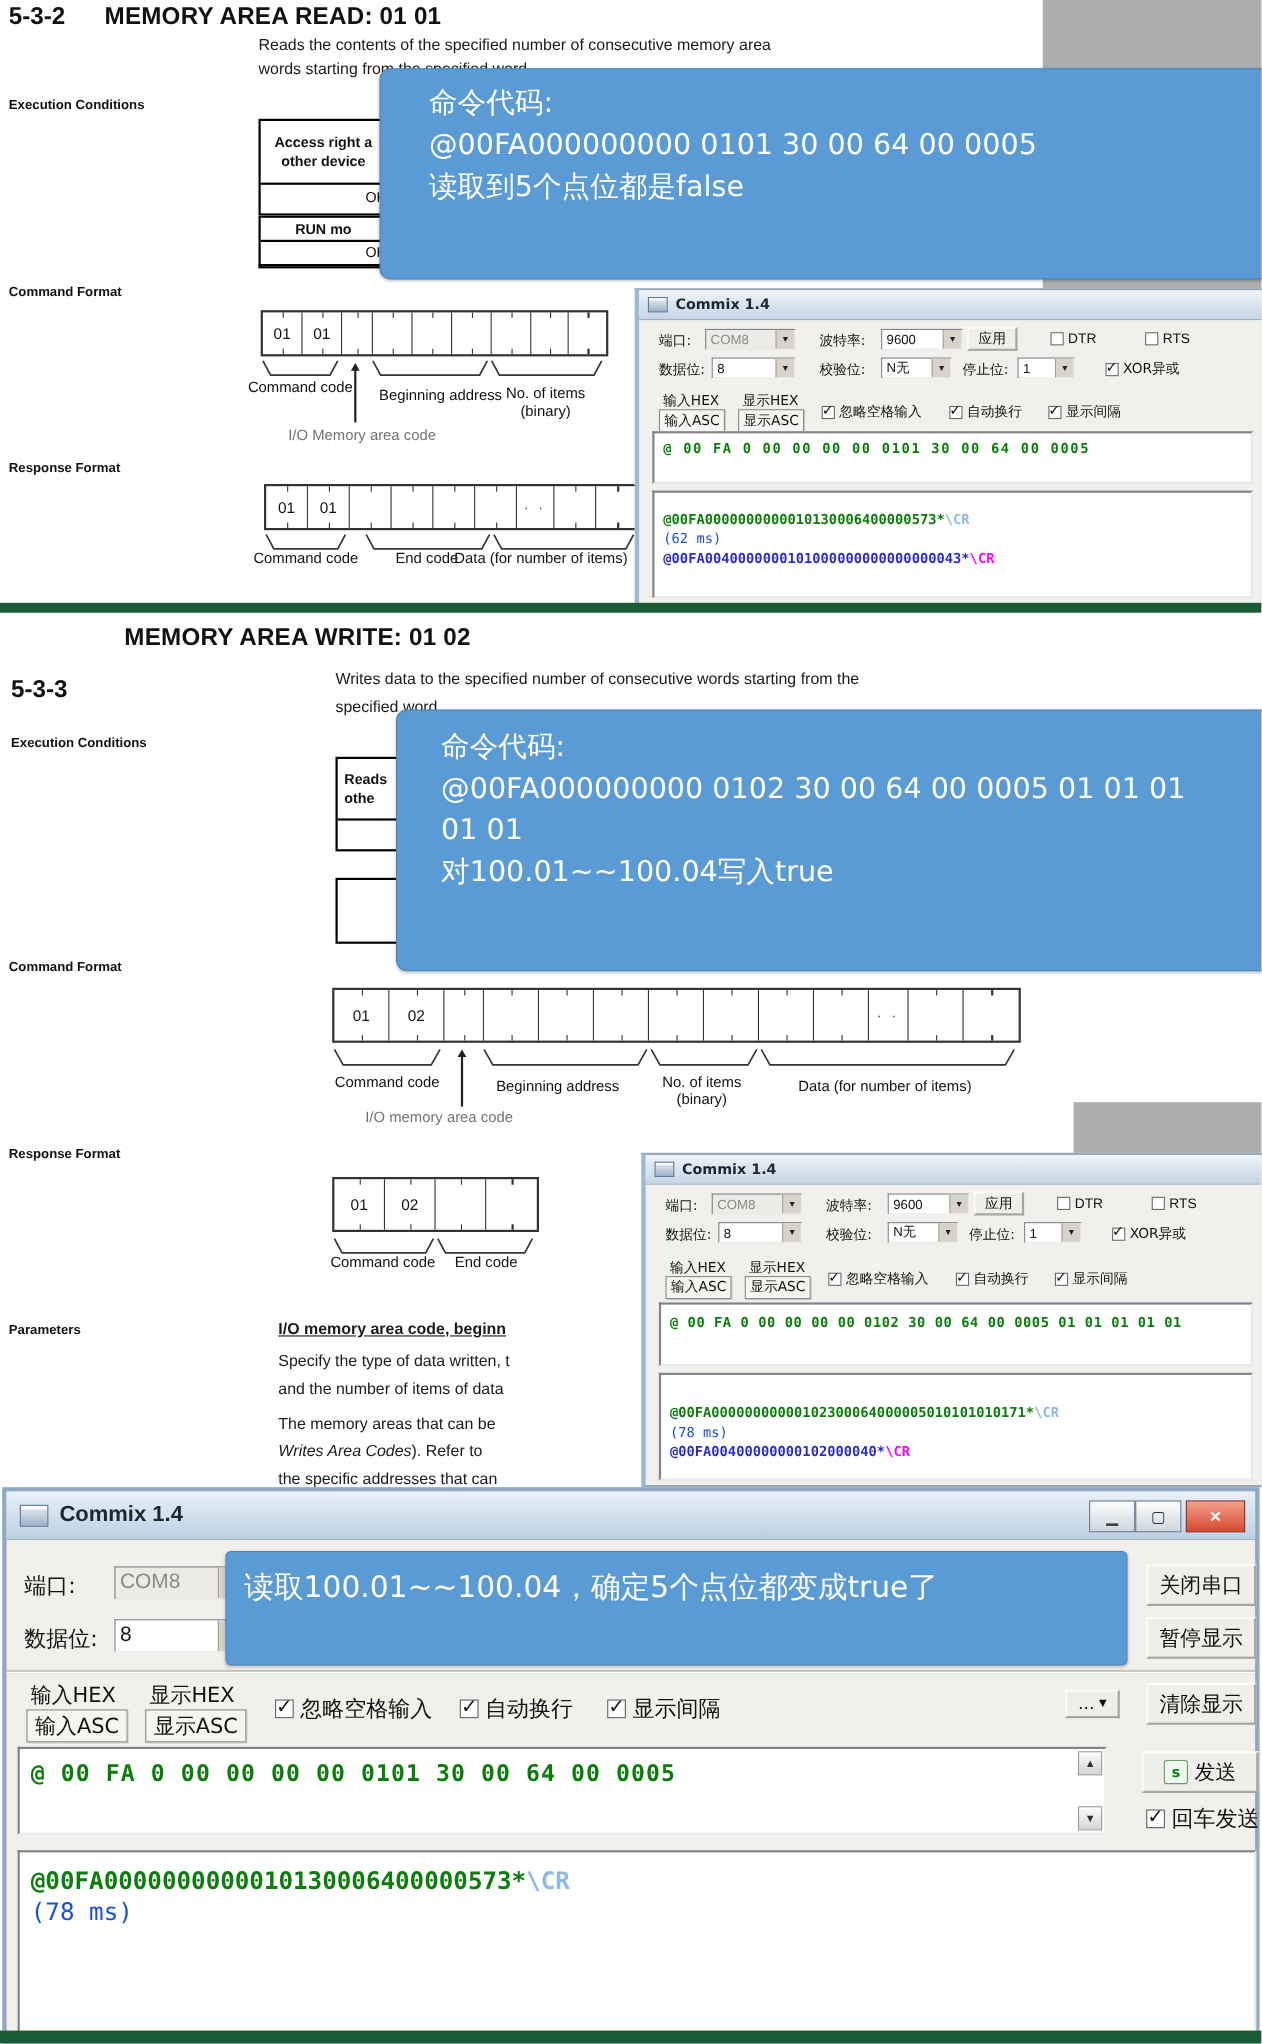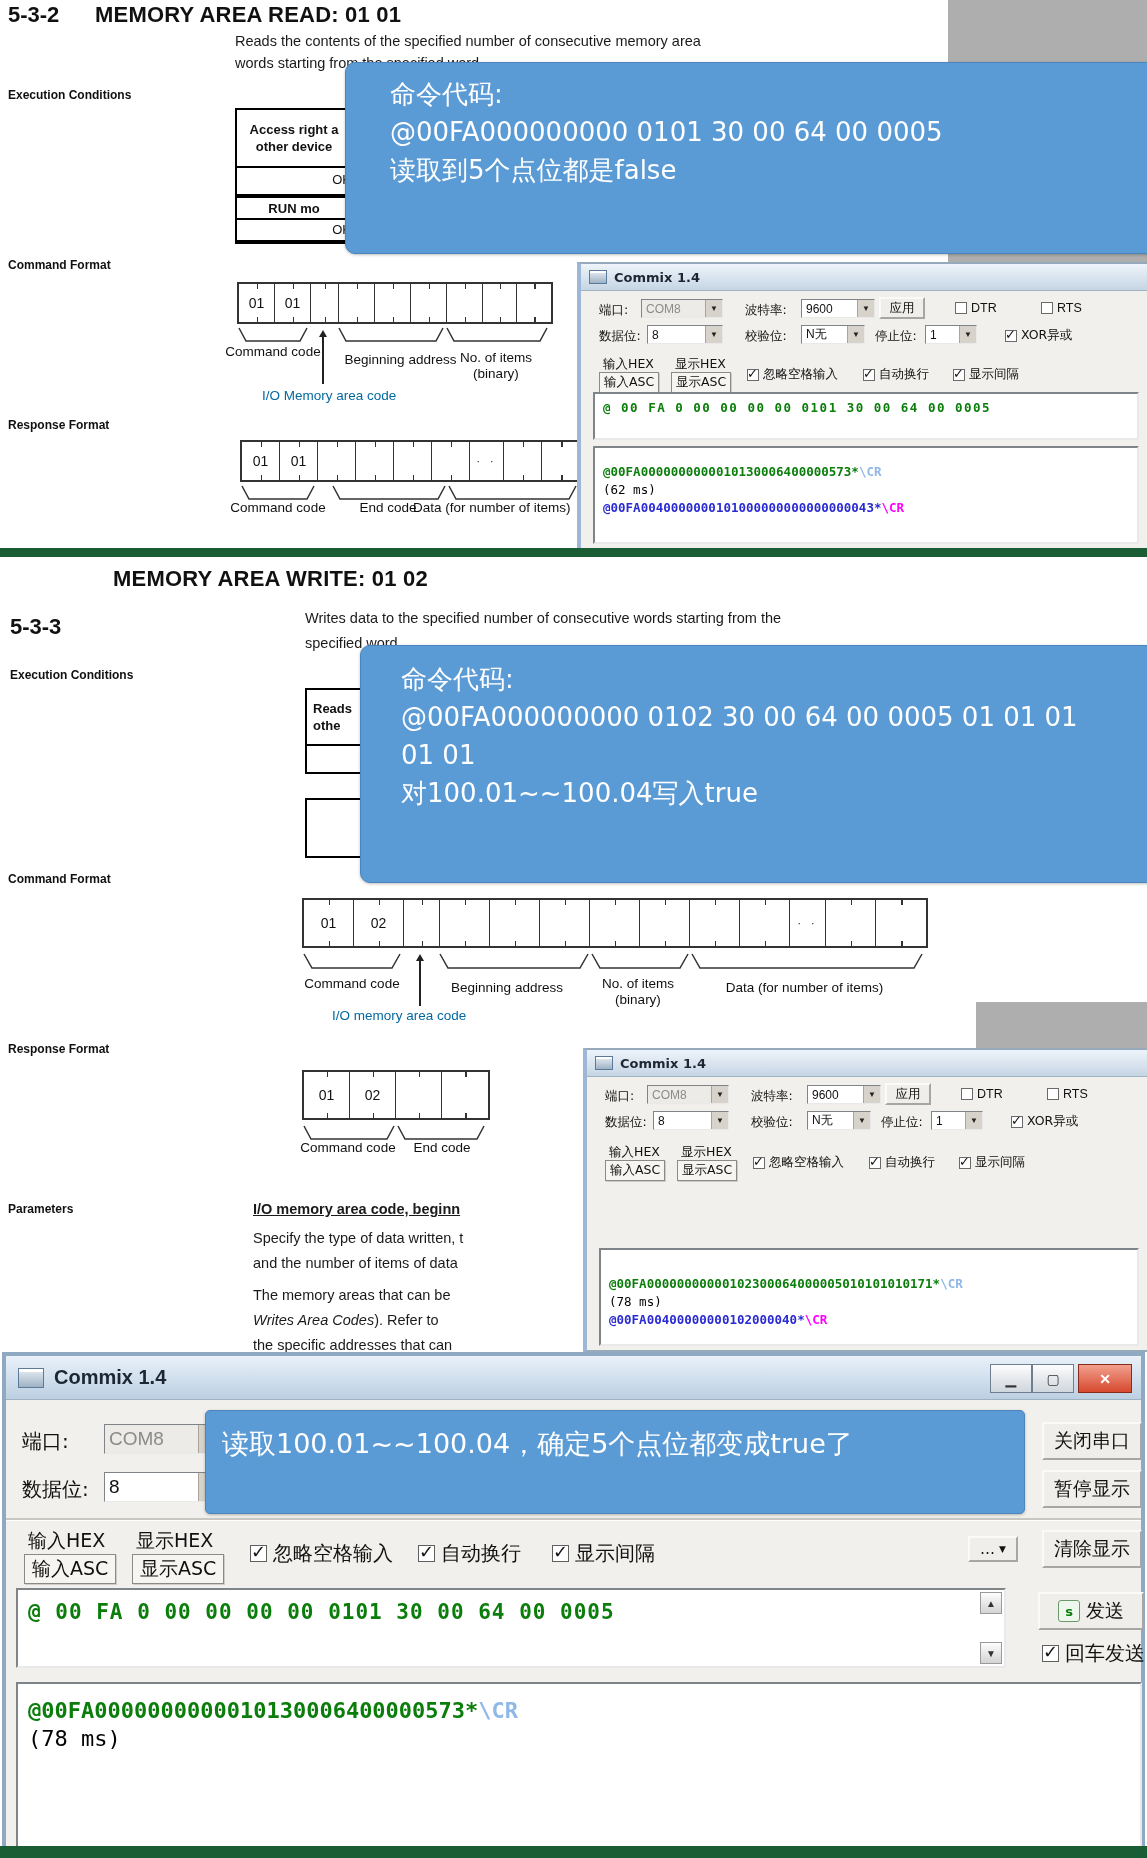--- a/index.html
+++ b/index.html
@@ -5,21 +5,21 @@
   html,body{margin:0;padding:0;background:#fff;}
   #root{position:relative;width:1147px;height:1858px;background:#fff;overflow:hidden;
         font-family:"Liberation Sans",sans-serif;color:#111;}
   .abs{position:absolute;}
   
   .h1num{font-size:22px;font-weight:bold;}
   .h1t{font-size:22px;font-weight:bold;letter-spacing:.2px;}
   .para{font-size:14.5px;line-height:22px;color:#1a1a1a;}
   .seclbl{font-size:12px;font-weight:bold;}
   .dl{font-size:13.5px;line-height:16px;text-align:center;color:#111;}
-  .dll{font-size:13.5px;color:#0369a1;}
+  .dll{font-size:13.5px;color:#737373;}
   .grey{background:#aeaeae;}
   .gbar{background:#1a5c34;}
   
   .dtab{border:2px solid #000;background:#fff;}
   .dtab .hd{font-weight:bold;font-size:13px;text-align:center;line-height:17px;
             border-bottom:2px solid #000;display:flex;flex-direction:column;justify-content:center;}
   .dtab .ok{font-size:13px;text-align:right;}
   .hline{background:#000;}
   
   .cells{display:flex;border:2px solid #333;background:#fff;box-sizing:border-box;}
@@ -61,21 +61,21 @@
       vertical-align:-2px;position:relative;box-sizing:border-box;}
   .ck.on::after{content:"✓";position:absolute;left:-1px;top:-4px;font-size:13px;font-weight:bold;color:#111;}
   .ckrow{font-size:12.5px;display:flex;align-items:center;gap:4px;white-space:nowrap;}
   .tabtop{font-size:12.5px;color:#111;}
   .tabbox{font-size:12.5px;border:1px solid #8a8a8a;background:#f6f5f1;padding:1px 4px;
           box-shadow:1px 1px 0 #cfcdc7;}
   .wbox{background:#fff;border:2px solid;border-color:#7f8489 #e9e9e9 #e9e9e9 #7f8489;box-sizing:border-box;}
   .mono{font-family:"DejaVu Sans Mono",monospace;font-weight:bold;}
   .sent{color:#0a7d0a;}
   .crs{color:#8fb8e8;}
-  .ms{color:#000000;font-weight:normal;}
+  .ms{color:#1d4ed8;font-weight:normal;}
   .recv{color:#2a2ad4;}
   .crr{color:#ff00ff;}
   .sline{font-size:12.5px;white-space:nowrap;}
   
   .bw{background:#f1f0ec;border:4px solid #8fa9c2;outline:1px solid #5c7differ;box-sizing:border-box;}
   .btbar{position:absolute;left:0;right:0;top:0;height:44px;
          background:linear-gradient(#e9f1f9,#bcd0e2);border-bottom:1px solid #9fb2c4;
          display:flex;align-items:center;padding-left:12px;gap:10px;box-sizing:border-box;}
   .bicon{width:24px;height:18px;background:linear-gradient(#e8eef4,#9fb2c5);border:1px solid #5a7a9a;
          box-shadow:inset 0 3px 0 #fff;}
@@ -394,20 +394,23 @@
       </span>
     <span class="abs ckrow cn" style="left:282px;top:104px;">
         <span class="ck on"></span>
         <span>自动换行</span>
       </span>
     <span class="abs ckrow cn" style="left:372px;top:104px;">
         <span class="ck on"></span>
         <span>显示间隔</span>
       </span>
 
+    <div class="abs wbox" style="left:12px;top:134px;right:8px;height:58px;">
+      <div class="mono sent sline" style="padding:8px 0 0 8px;letter-spacing:.5px;">@ 00 FA 0 00 00 00 00 0102 30 00 64 00 0005 01 01 01 01 01</div>
+    </div>
     <div class="abs wbox" style="left:12px;top:198px;right:8px;bottom:4px;">
       <div class="abs mono sent sline" style="left:8px;top:26px;"><span>@00FA00000000000102300064000005010101010171*</span><span class="crs">\CR</span></div>
       <div class="abs mono ms sline" style="left:8px;top:44px;">(78 ms)</div>
       <div class="abs mono recv sline" style="left:8px;top:62px;"><span>@00FA00400000000102000040*</span><span class="crr">\CR</span></div>
     </div>
   </div>
 
   <div class="abs bw" style="left:2px;top:1352px;width:1143px;height:506px;z-index:5;">
     <div class="btbar">
       <span class="bicon"></span>

